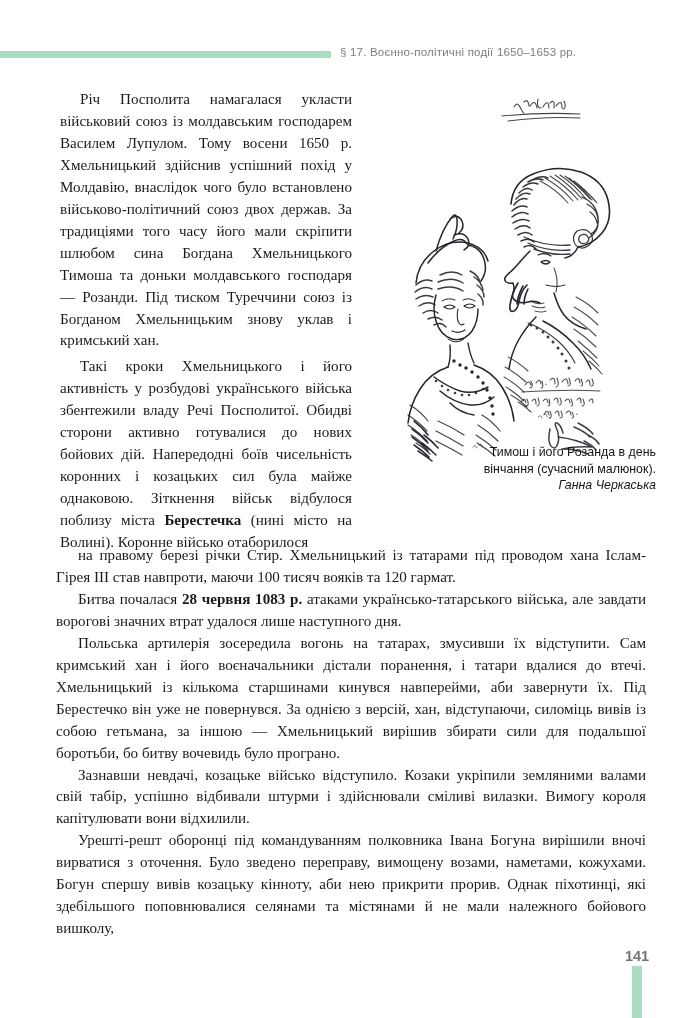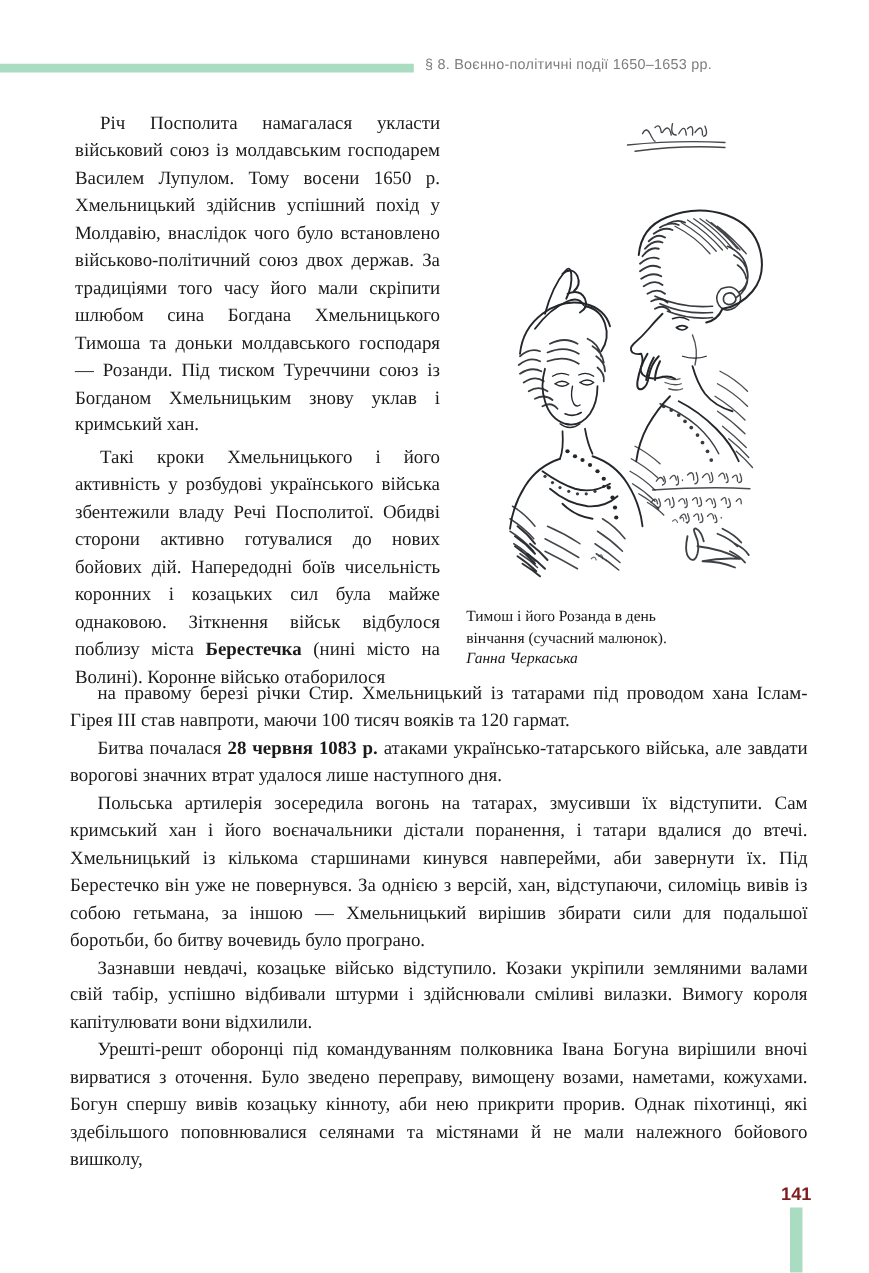--- a/index.html
+++ b/index.html
@@ -35,53 +35,53 @@
   .col-text p { margin:4px; text-indent:20px; }
   .col-text p + p { margin-top:0; }
 
   
   .figure {
     position:absolute; left:378px; top:85px; width:273px; height:378px;
     background:#ffffff;
   }
   .figure svg { display:block; width:100%; height:100%; }
   .fig-caption {
-    position:absolute; left:373px; top:485px; width:283px;
-    font-family:Liberation Serif, serif;
-    font-size:12.4px; line-height:1.33; text-align:left; color:#161616;
+    position:absolute; left:373px; top:444px; width:283px;
+    font-family:Liberation Sans, sans-serif;
+    font-size:12.4px; line-height:1.33; text-align:right; color:#161616;
   }
   .fig-caption .author { font-style:italic;margin-top:24px; }
 
   
   .body-text {
     position:absolute; left:56px; top:545px; width:590px;
     font-size:15.1px; line-height:1.455;
     text-align:justify; text-justify:inter-word;
   }
   .body-text p { margin:0; text-indent:22px; }
 
   
   .folio {
     position:absolute; left:614px; top:948px; width:46px;
     font-family:"Liberation Sans", sans-serif;
-    font-weight:bold; font-size:14.5px; color:#7f1d1d; text-align:center;
+    font-weight:bold; font-size:14.5px; color:#737373; text-align:center;
   }
   .folio-rule {
     position:absolute; left:632px; top:966px; width:10px; height:52px;
     background:#a9dcc1;
   }
   b { font-weight:bold; }
 </style>
 </head>
 <body>
 
 <div class="page">
 
   <div class="header-rule"></div>
-  <div class="header-title">§ 8. Воєнно-політичні події 1650–1653 рр.</div>
+  <div class="header-title">§ 17. Воєнно-політичні події 1650–1653 рр.</div>
 
   <div class="col-text">
     <p><span>Річ Посполита намагалася укласти військовий союз із молдавським господарем Василем Лупулом. Тому восени 1650 р. Хмельницький здійснив успішний похід у Молдавію, внаслідок чого було встановлено військово-політичний союз двох держав. За традиціями того часу його мали скріпити шлюбом сина Богдана Хмельницького Тимоша та доньки молдавського господаря — Розанди. Під тиском Туреччини союз із Богданом Хмельницьким знову уклав і кримський хан.</span></p>
     <p><span>Такі кроки Хмельницького і його активність у розбудові українського війська збентежили владу Речі Посполитої. Обидві сторони активно готувалися до нових бойових дій. Напередодні боїв чисельність коронних і козацьких сил була майже однаковою. Зіткнення військ відбулося поблизу міста <b>Берестечка</b> (нині місто на Волині). Коронне військо отаборилося</span></p>
   </div>
 
   <div class="figure">
     <svg viewBox="0 0 273 378" preserveAspectRatio="none" aria-hidden="true">
       <rect x="0" y="0" width="273" height="378" fill="#ffffff"></rect>
       <g stroke="#23262b" fill="none" stroke-linecap="round" stroke-linejoin="round">

